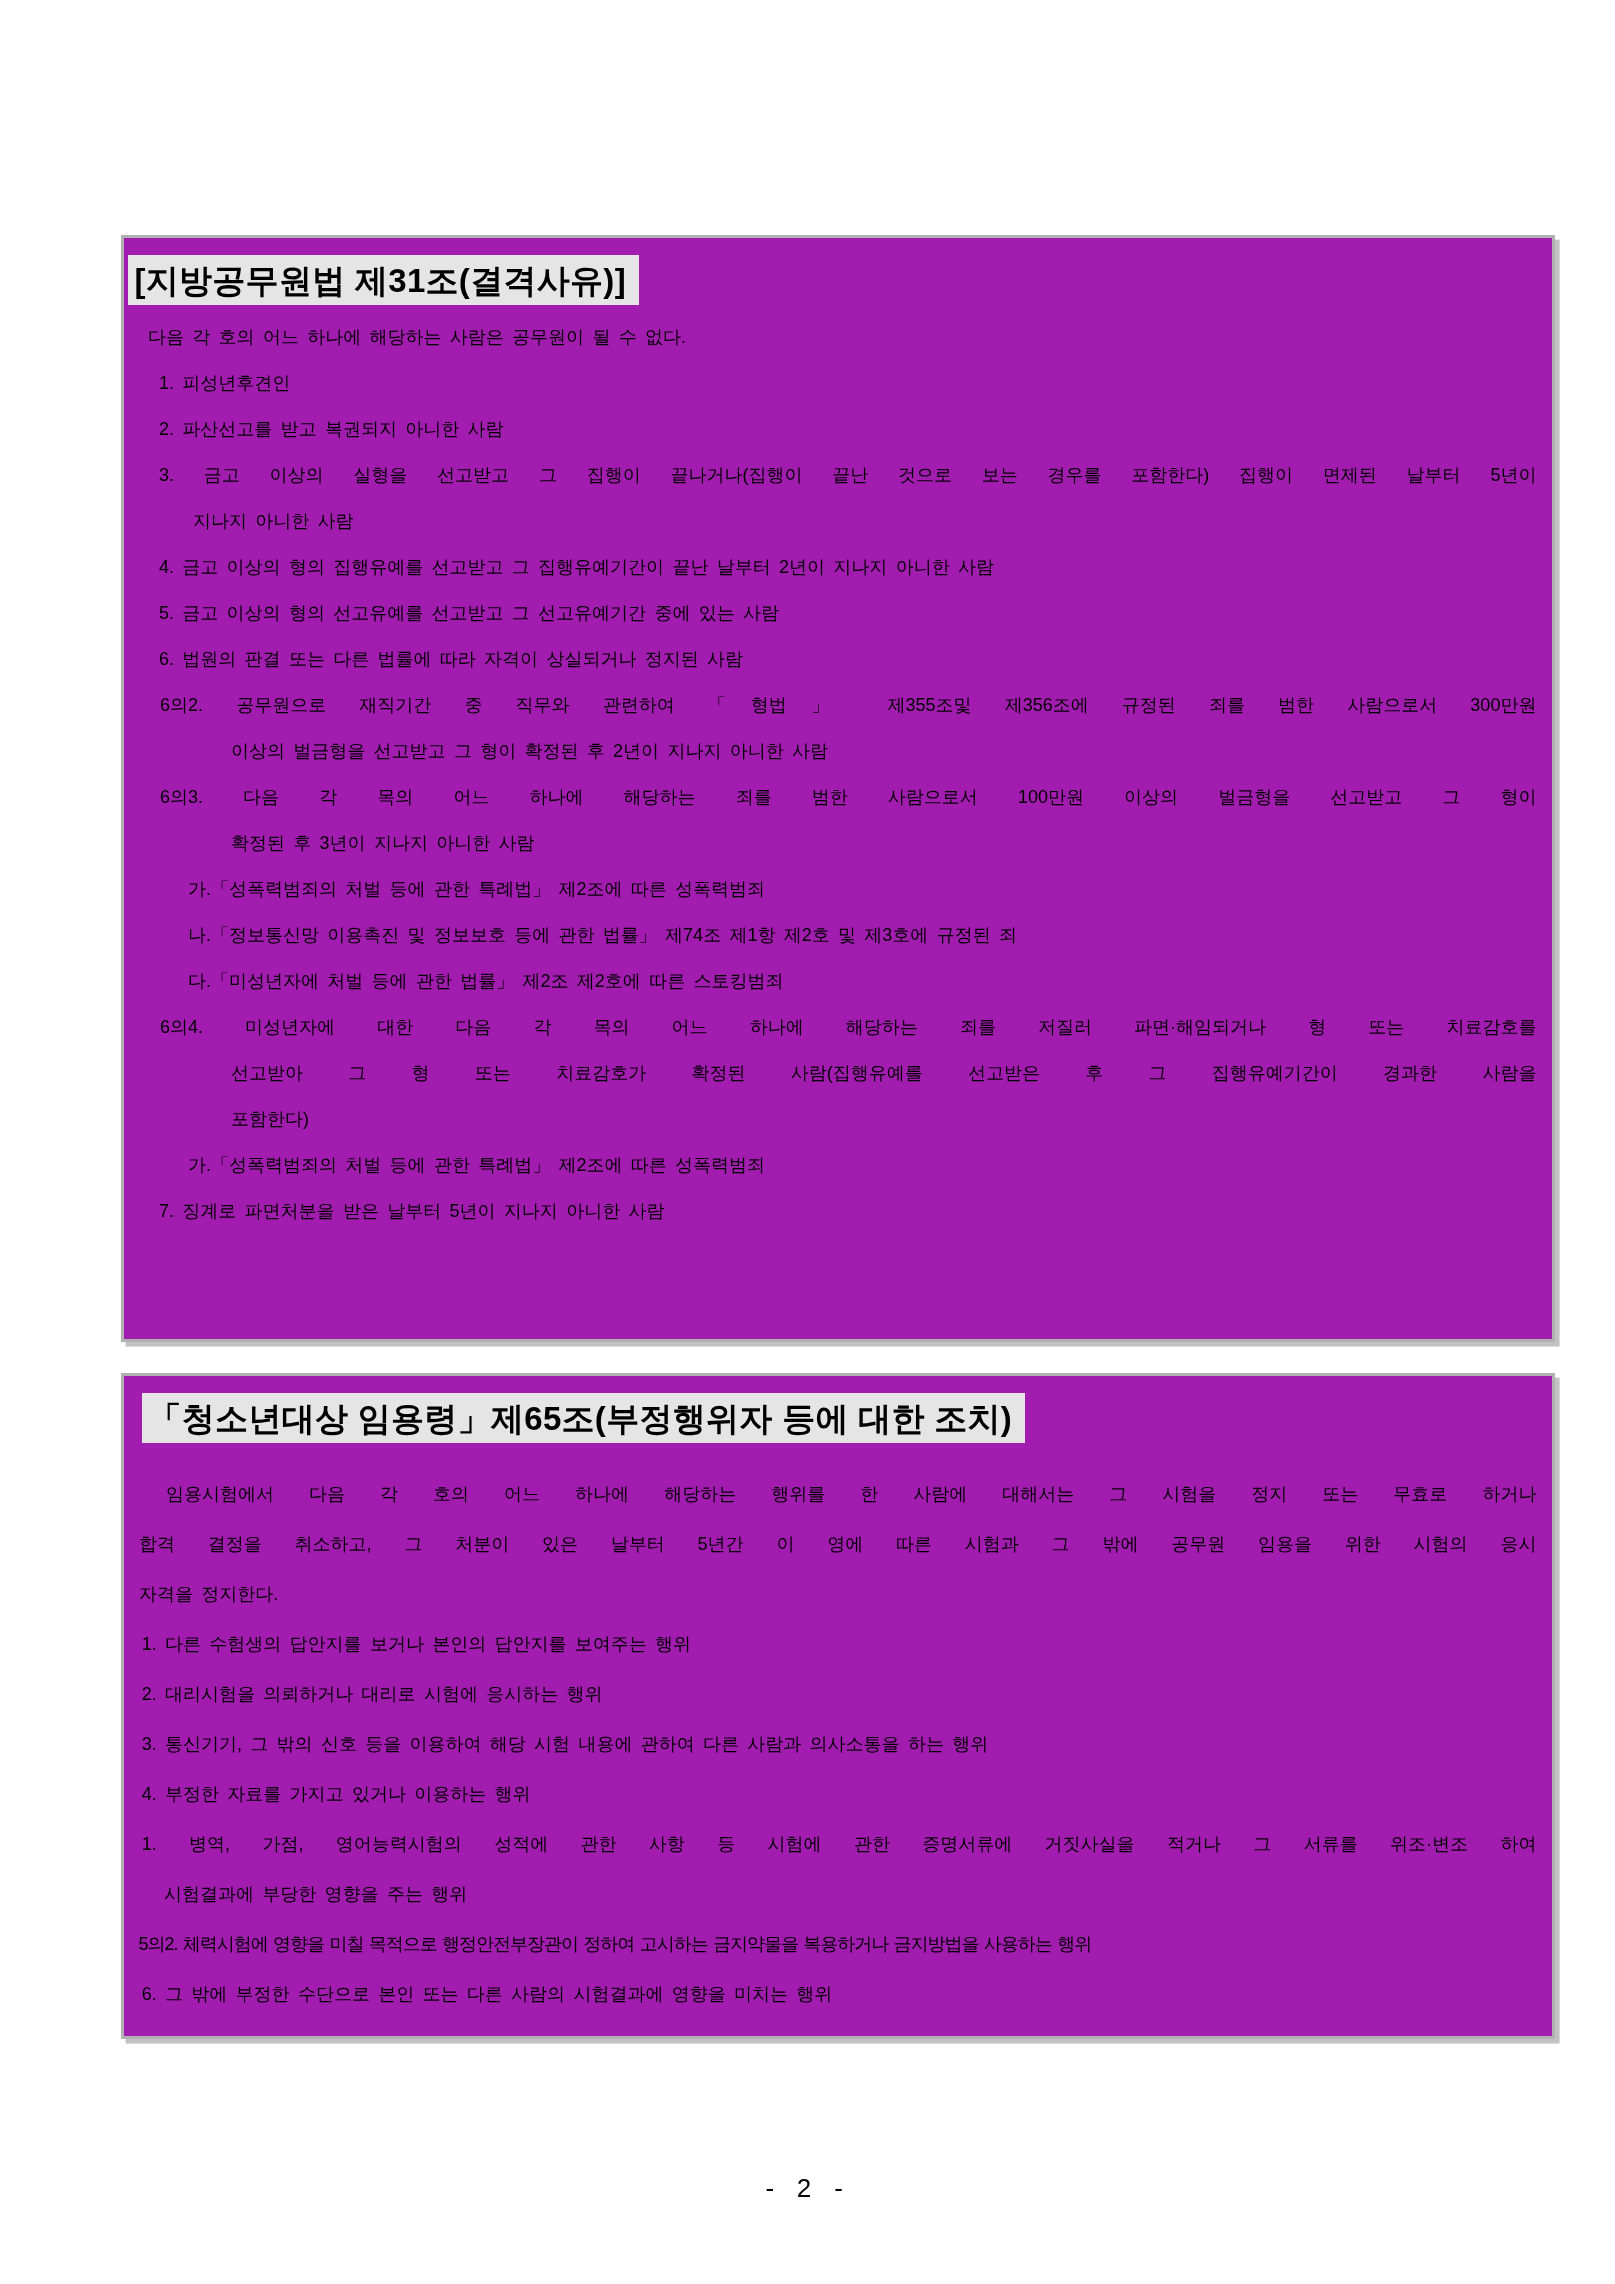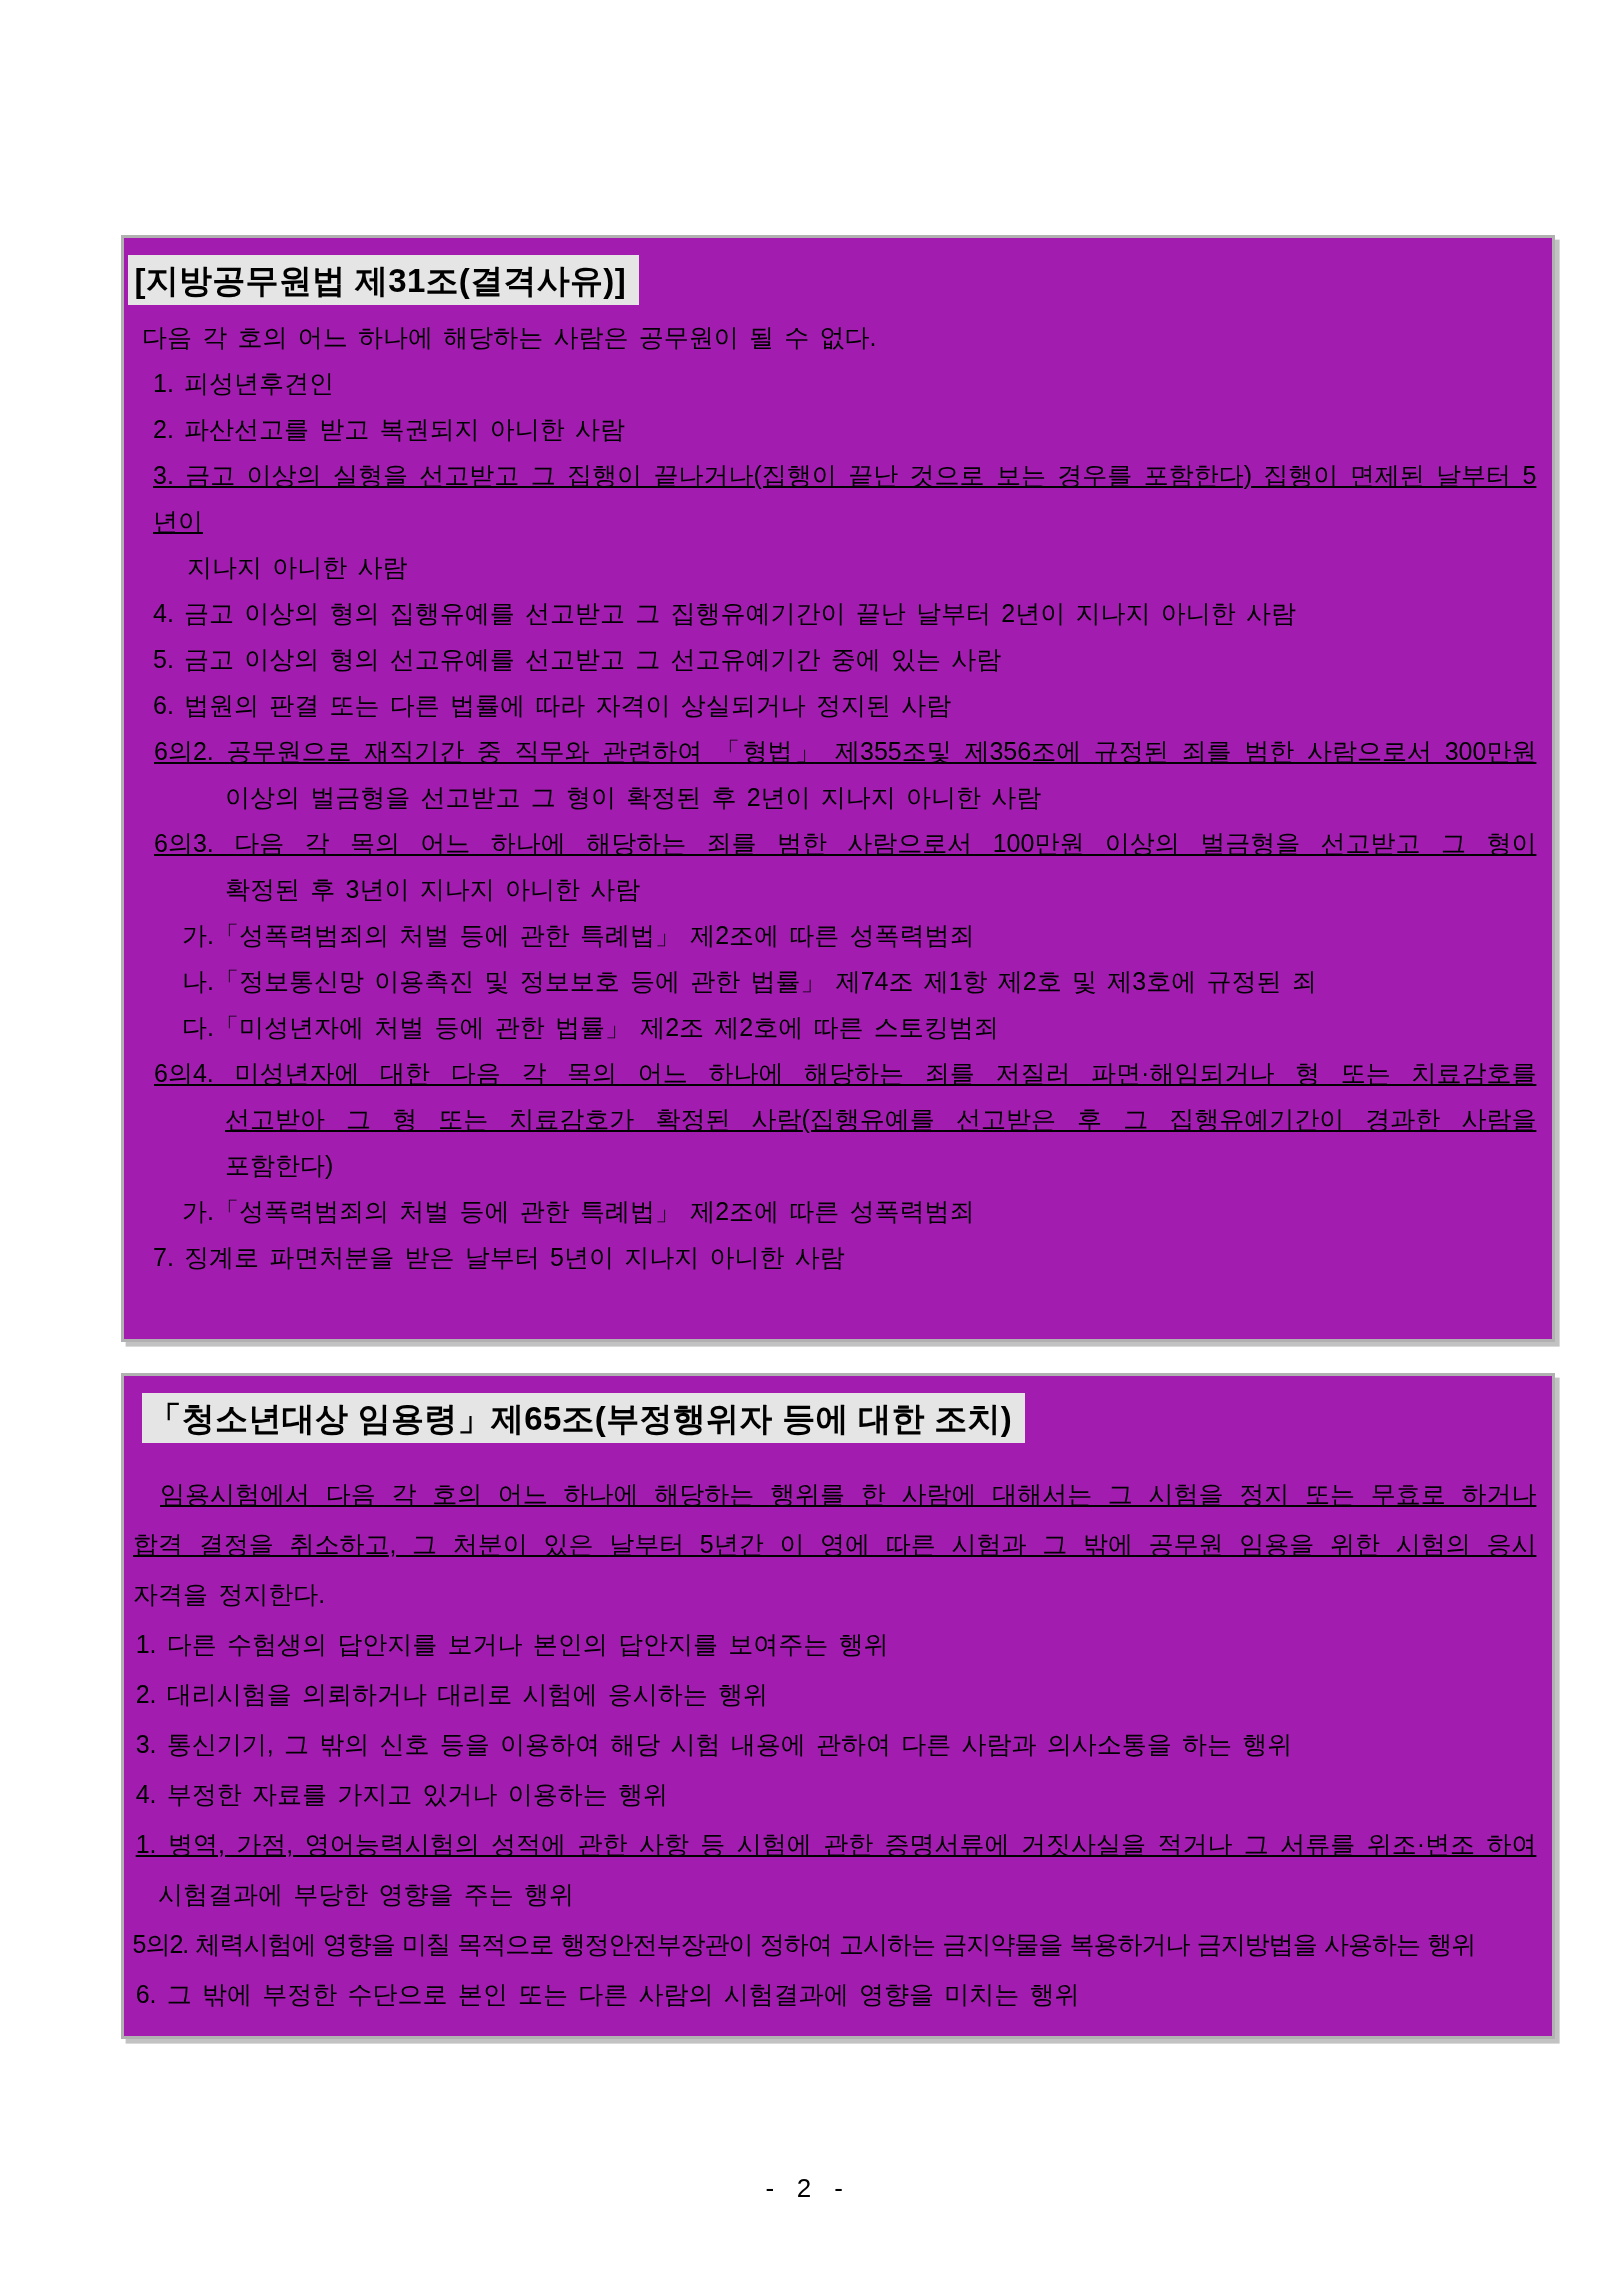--- a/index.html
+++ b/index.html
@@ -20,26 +20,26 @@
   .title-wrap { }
   #box1 .title-wrap { margin:17px 0 9px 3.9px; }
   #box2 .title-wrap { margin:17px 0 26px 18px; }
   .box-title {
     display:inline-block; background:var(--title-bg,#e5e5e5);
     font-weight:700; font-size:33px; line-height:1.05;
     padding:8.5px 13px 6.5px 6.5px; letter-spacing:0.3px;
   }
 
   .box-body { padding-right:15.6px; }
-  .line { font-size:25px; word-spacing:3.3px; --first:0px; --cont:0px; }
+  .line { font-size:18px; word-spacing:3.3px;margin-left:6px; --first:0px; --cont:0px; }
   #box1 .line { line-height:46px; }
   #box2 .line { line-height:50px; }
   .seg { padding-left:var(--cont); }
   .line > .seg:first-child { padding-left:var(--first); }
-  .fill { text-align:justify; text-align-last:justify;text-decoration:underline; }
+  .fill { text-align:justify; text-align-last:justify; }
 
   
   .b1-intro { --first:18px; --cont:18px; }
   .b1-num   { --first:29px; --cont:29px; }
   .b1-num3  { --first:29px; --cont:63px; }
   .b1-sub   { --first:30px; --cont:101px; }
   .b1-k     { --first:58px; --cont:58px; }
 
   
   .b2-intro { --first:36px; --cont:9px; }

